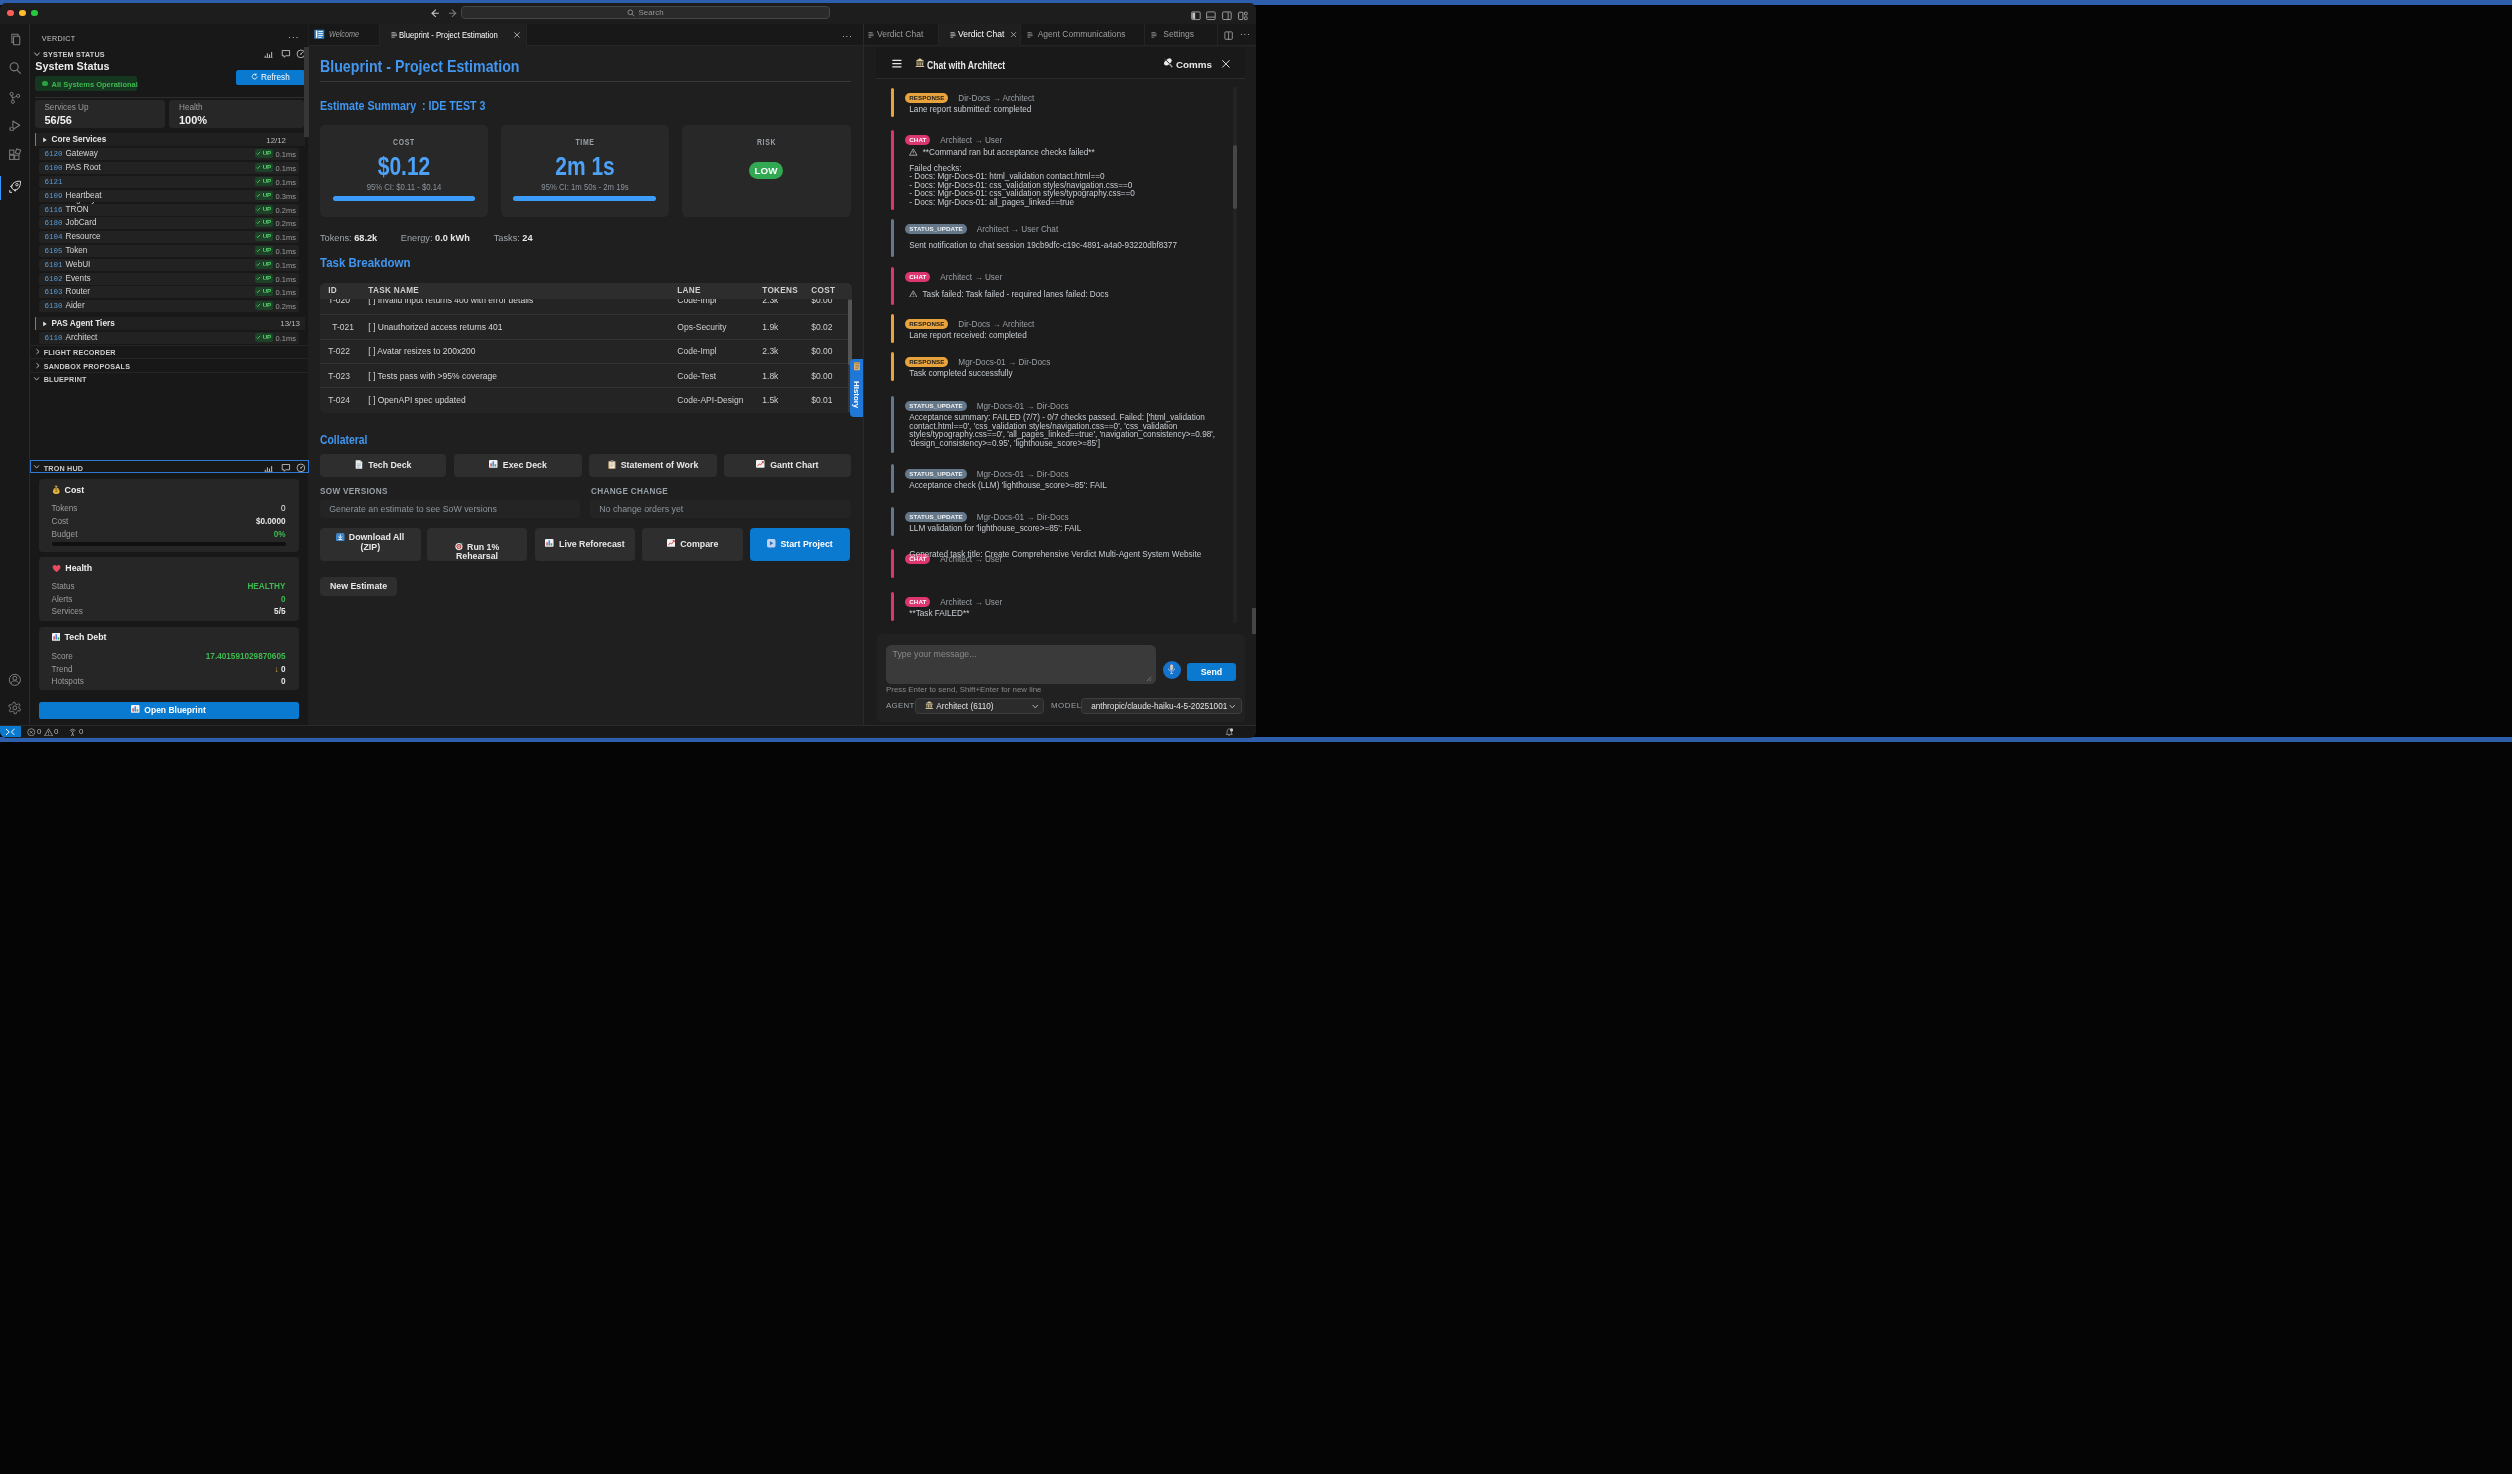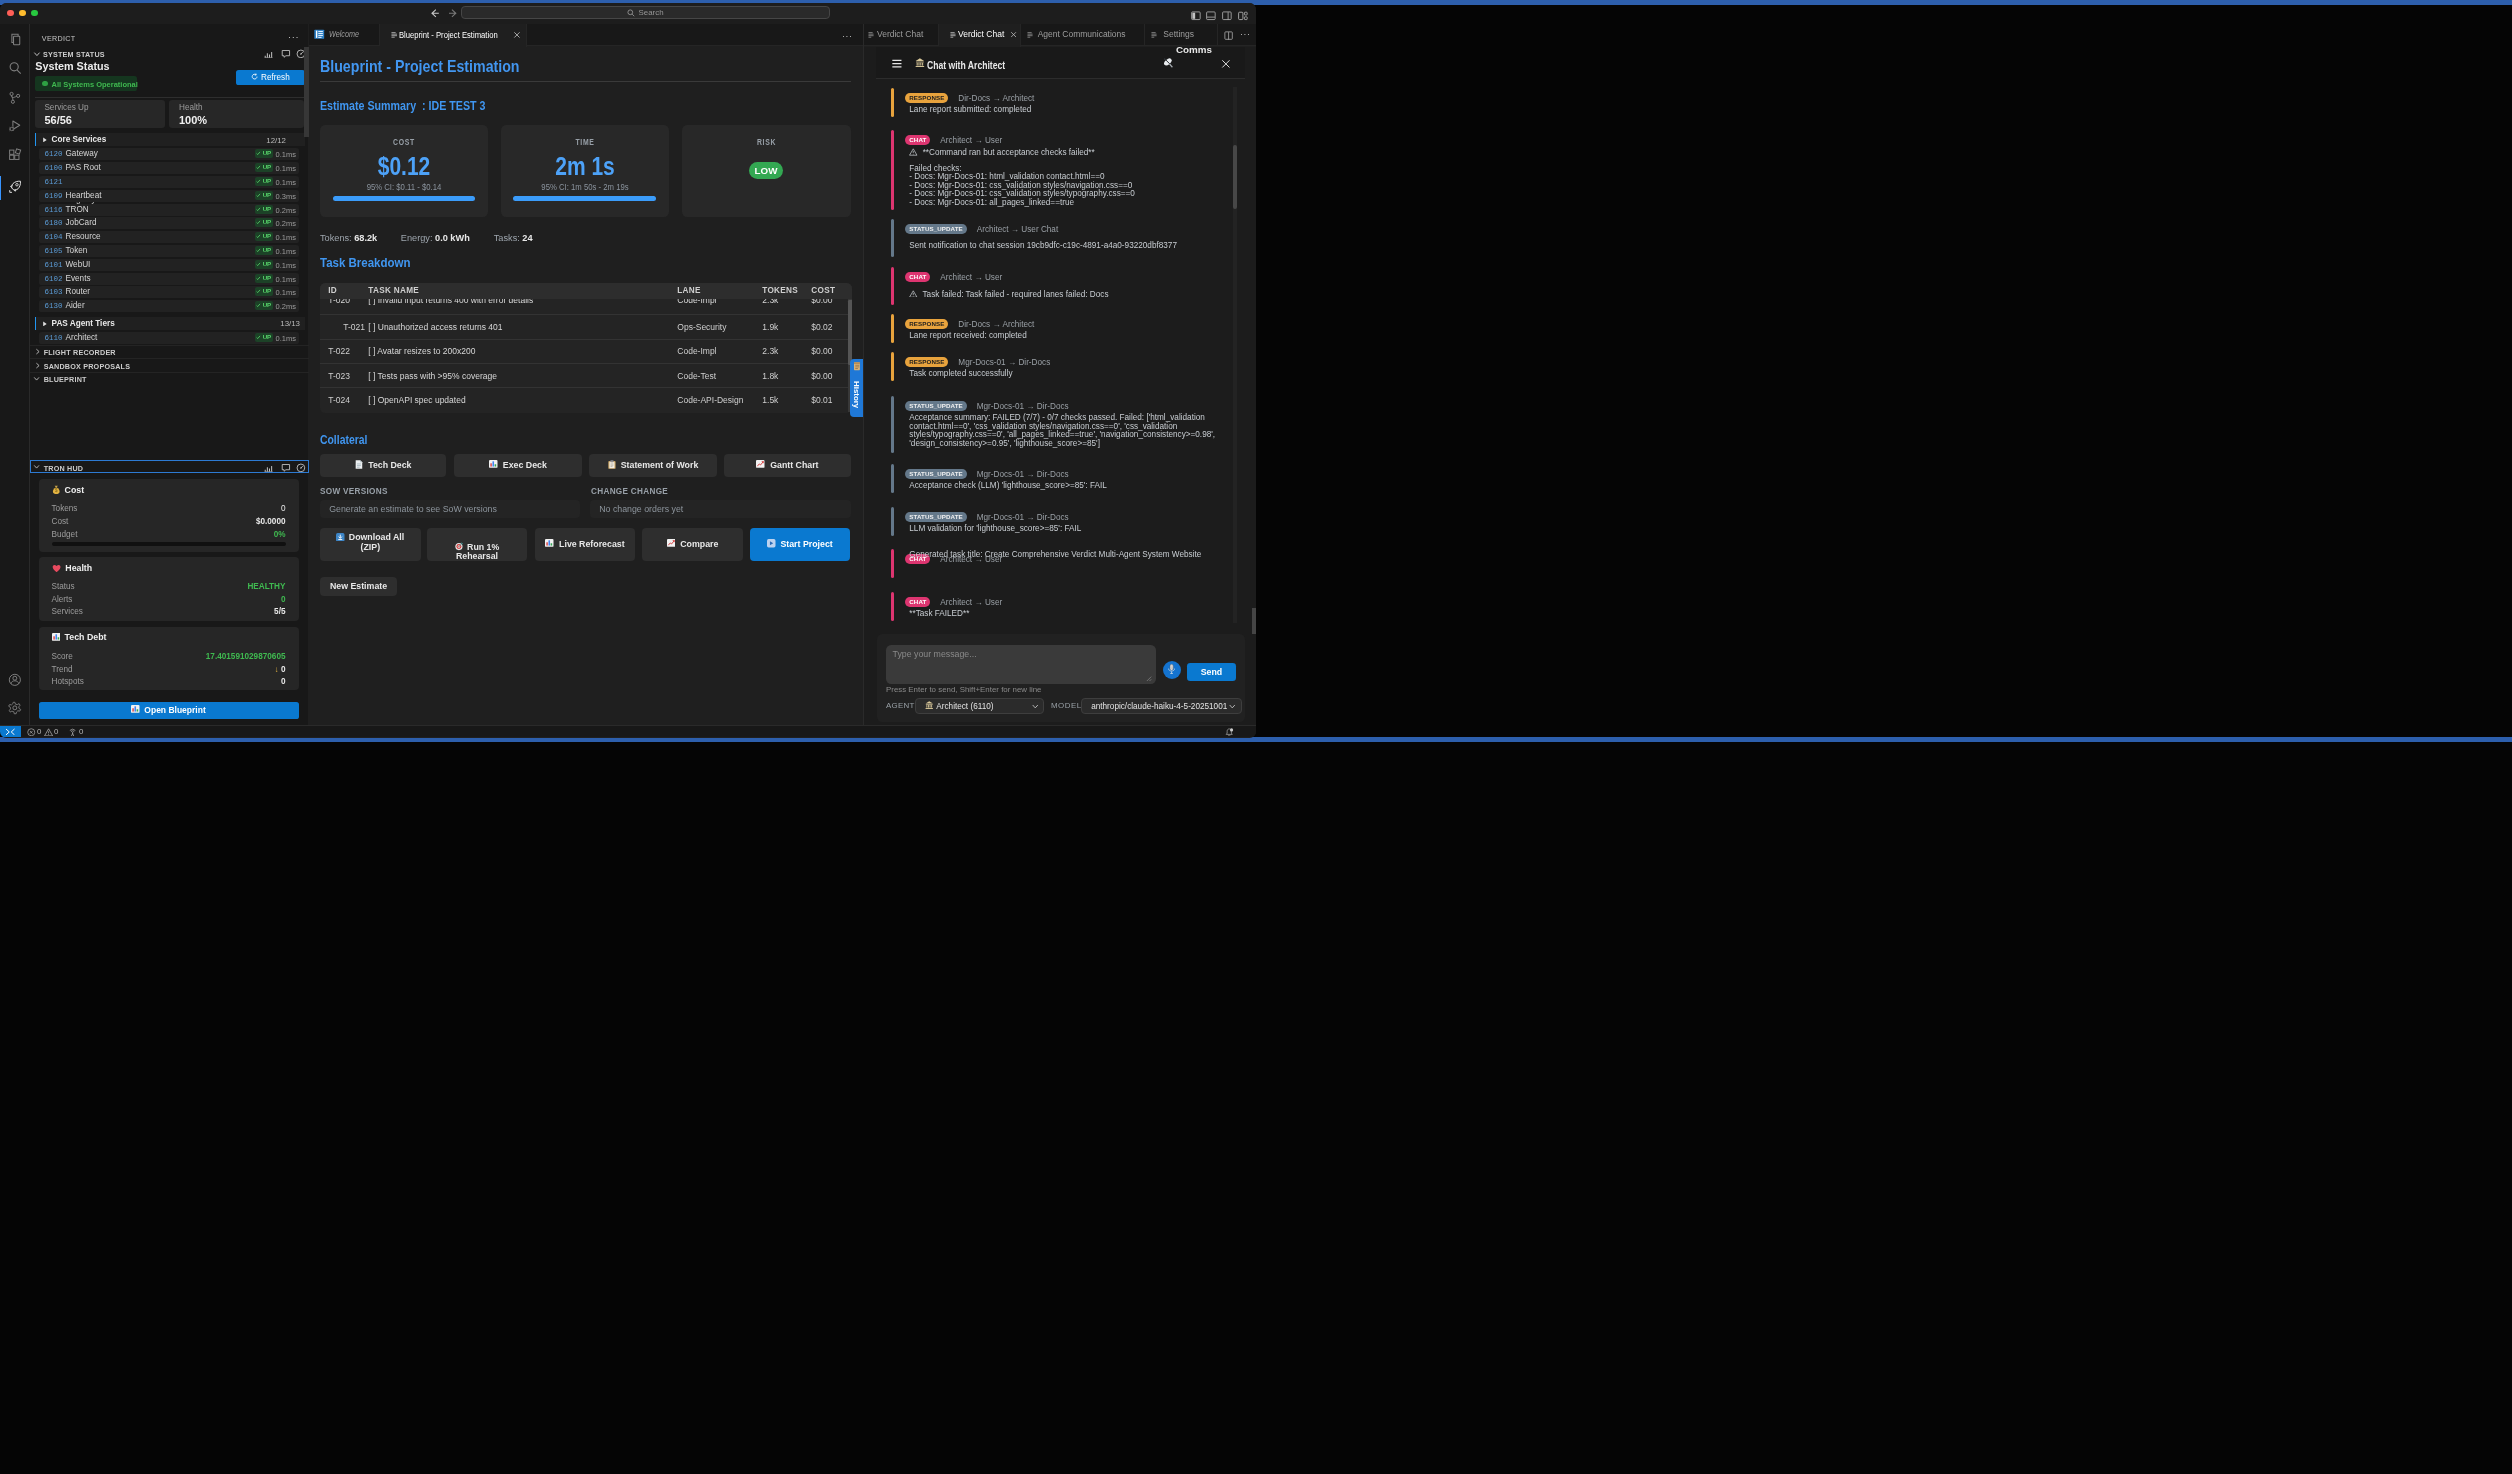--- a/index.html
+++ b/index.html
@@ -419,21 +419,21 @@
             <span class="abs" style="left:40px;top:0;">TASK NAME</span>
             <span class="abs" style="left:349px;top:0;">LANE</span>
             <span class="abs" style="left:434px;top:0;">TOKENS</span>
             <span class="abs" style="left:483px;top:0;">COST</span>
   </div>
 <div class="abs" style="left:0;top:31px;width:532px;height:0.7px;background:#333333;"></div>
           <div class="abs" style="left:0;top:56px;width:532px;height:0.7px;background:#333333;"></div>
           <div class="abs" style="left:0;top:80px;width:532px;height:0.7px;background:#333333;"></div>
           <div class="abs" style="left:0;top:104px;width:532px;height:0.7px;background:#333333;"></div>
           <div class="abs" style="left:8px;top:39px;width:516px;color:#d8d8d8;font-size:8.5px;">
-    <span class="abs" style="left:15px;top:0;color:#cfcfcf;text-align:center;">T-021</span>
+    <span class="abs" style="left:4px;top:0;color:#cfcfcf;text-align:center;">T-021</span>
             <span class="abs" style="left:40px;top:0;">[ ] Unauthorized access returns 401</span>
             <span class="abs" style="left:349px;top:0;color:#cfcfcf;">Ops-Security</span>
             <span class="abs" style="left:434px;top:0;color:#cfcfcf;">1.9k</span>
             <span class="abs" style="left:483px;top:0;color:#cfcfcf;">$0.02</span>
   </div>
           <div class="abs" style="left:8px;top:63px;width:516px;color:#d8d8d8;font-size:8.5px;">
     <span class="abs" style="left:0;top:0;color:#cfcfcf;">T-022</span>
             <span class="abs" style="left:40px;top:0;">[ ] Avatar resizes to 200x200</span>
             <span class="abs" style="left:349px;top:0;color:#cfcfcf;">Code-Impl</span>
             <span class="abs" style="left:434px;top:0;color:#cfcfcf;">2.3k</span>
@@ -577,21 +577,21 @@
           <rect x="10.9" y="7.2" width="1.6" height="4.5" fill="#d9c89a"></rect>
           <rect x="1" y="12.3" width="13" height="1.7" fill="#d9c89a"></rect>
         </svg>
  <div class="abs" style="left:63px;top:35px;color:#e8e8e8;font-weight:bold;font-size:10.5px;transform:scaleX(.82);transform-origin:0 50%;">Chat with Architect</div>
  <svg class="abs" style="left:299px;top:34px;" width="11" height="10.5" viewBox="0 0 17 16">
           <ellipse cx="7.5" cy="6" rx="6.8" ry="4" transform="rotate(-40 7.5 6)" fill="#e8ebee"></ellipse>
           <path d="M3 1.5 L12 10.5" stroke="#23272b" stroke-width="1.5"></path>
           <path d="M10 9 L14.5 14.2" stroke="#a8aeb4" stroke-width="1.9"></path>
           <circle cx="2.5" cy="1.6" r="1.3" fill="#30353a"></circle>
         </svg>
- <div class="abs" style="left:312px;top:20px;color:#e8e8e8;font-weight:bold;font-size:9.8px;">Comms</div>
+ <div class="abs" style="left:312px;top:35px;color:#e8e8e8;font-weight:bold;font-size:9.8px;">Comms</div>
  <svg class="abs" style="left:357px;top:35px;" width="9.8" height="9.8" viewBox="0 0 15 15">
           <path d="M2 2 L13 13 M13 2 L2 13" stroke="#e0e0e0" stroke-width="1.5"></path>
         </svg>
 <div class="msg" style="top:64px;width:340px;height:29px;">
           <div class="msgborder" style="height:29px;background:#e8a33d;"></div>
           <div class="mrow" style="top:5.6px;">
             <span class="badge2" style="background:#e8a33d;color:#1d1d1d;">RESPONSE</span>
             <span class="route2">Dir-Docs → Architect</span>
           </div>
           <div class="mbody" style="top:18.3px;">Lane report submitted: completed</div>

